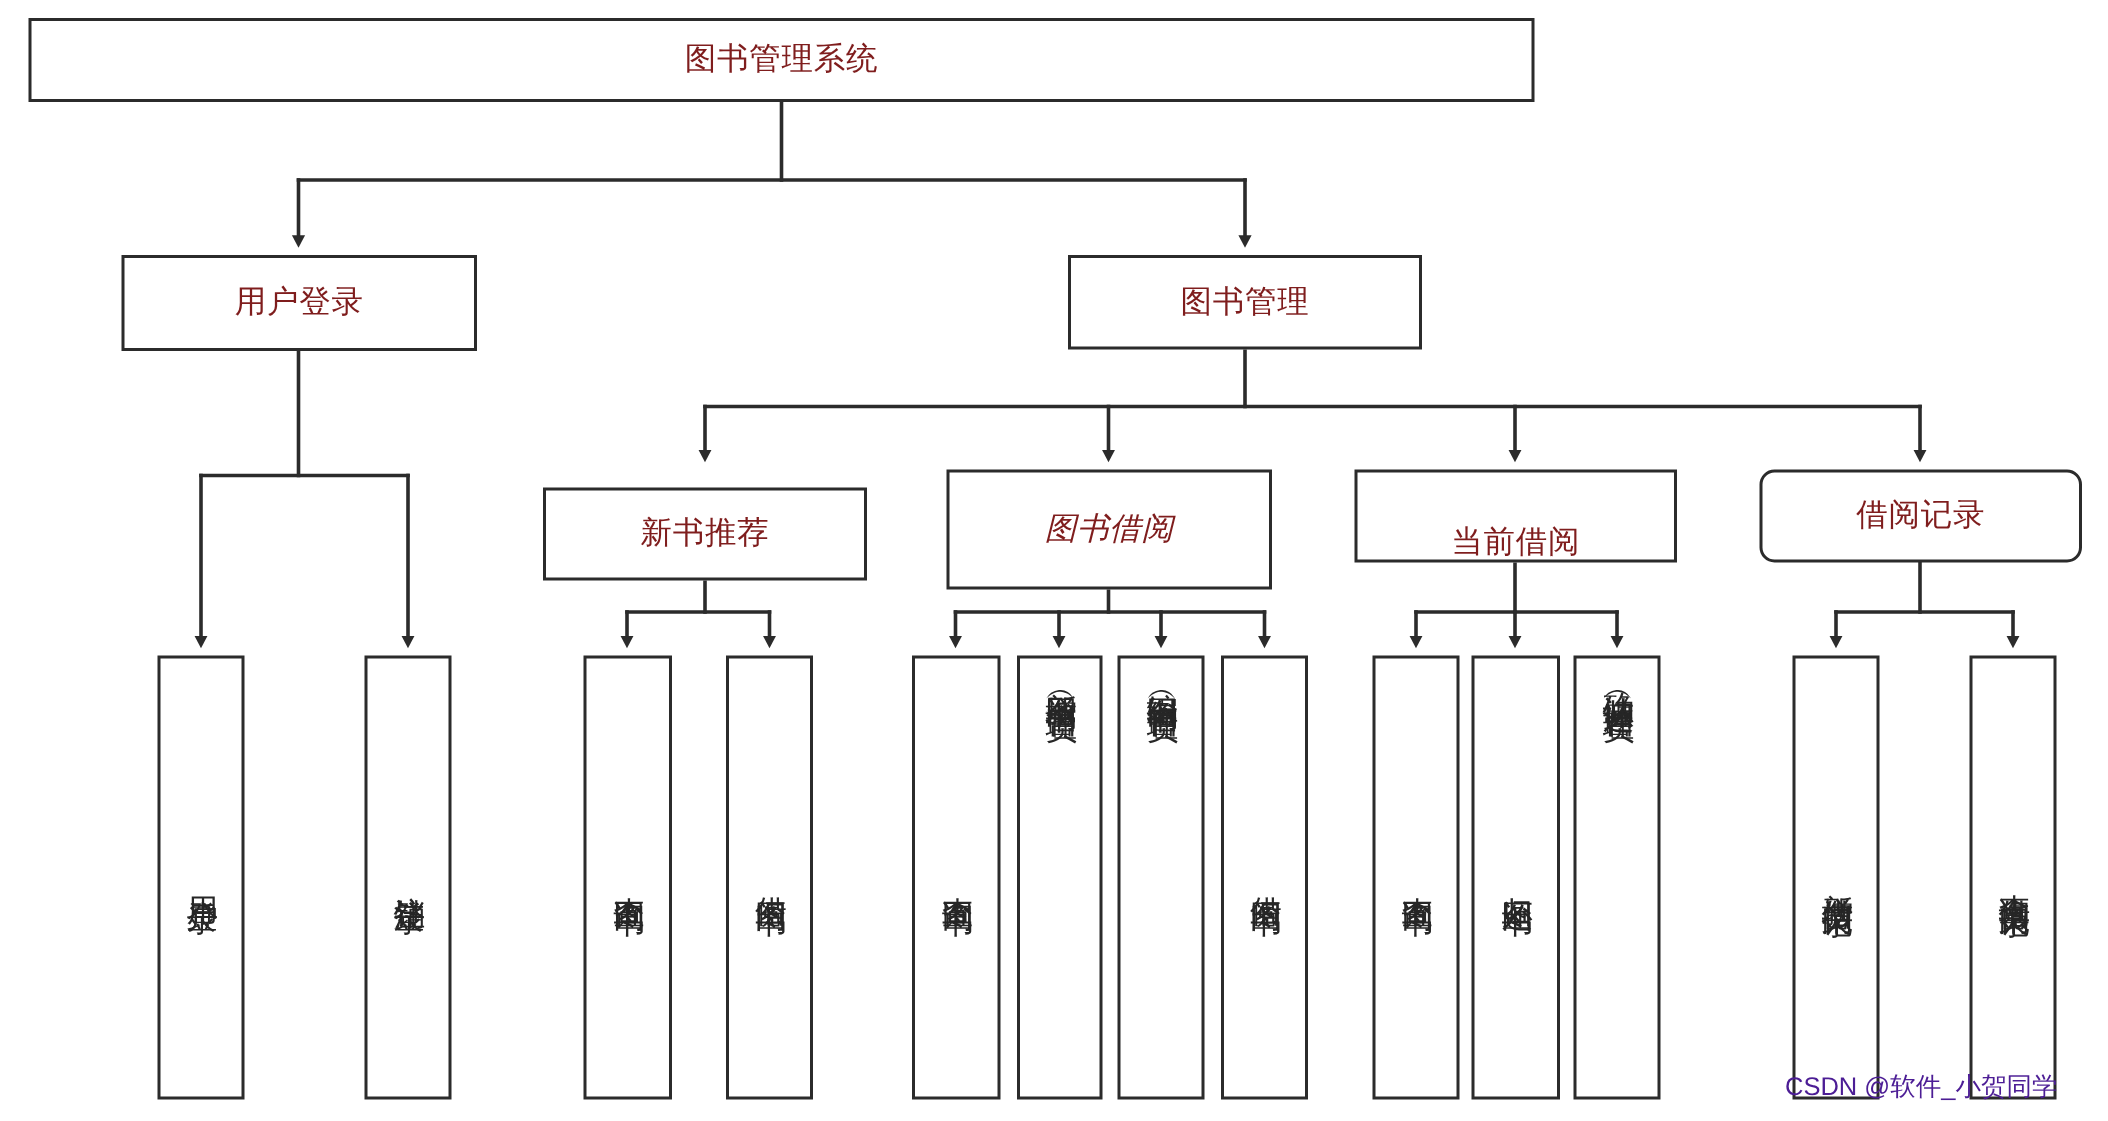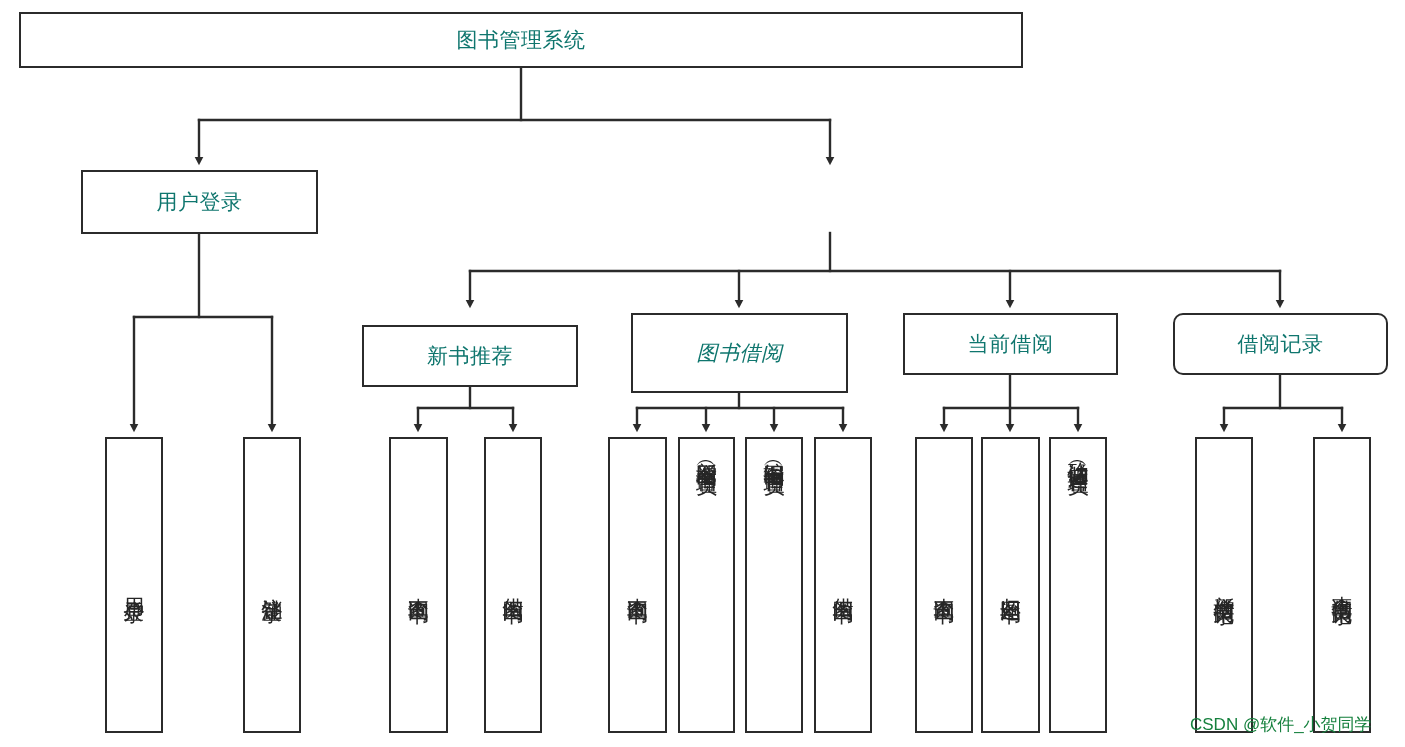--- a/index.html
+++ b/index.html
@@ -30,21 +30,21 @@
     position: absolute;
     box-sizing: border-box;
     background: #ffffff;
     border: 2px solid #2b2b2b;
     display: flex;
     align-items: center;
     justify-content: center;
   }
   .node-label-h {
     font-size: 21px;
-    color: #0f766e;
+    color: #7f1d1d;
     line-height: 1.1;
     letter-spacing: 0.5px;
     white-space: nowrap;
   }
   .node-label-v {
     font-size: 21px;
     color: #262626;
     writing-mode: vertical-rl;
     text-orientation: upright;
     letter-spacing: 2px;
@@ -59,21 +59,21 @@
   }
   .leaf-box.center-v {
     align-items: center;
     padding-top: 0;
   }
   #watermark {
     position: absolute;
     left: 1190px;
     top: 713px;
     font-size: 17px;
-    color: #15803d;
+    color: #4c1d95;
     white-space: nowrap;
     font-family: "Liberation Sans", "DejaVu Sans", sans-serif;
   }
 </style>
 </head>
 <body>
 
 <div id="diagram-root">
 
   <svg id="tree-svg" viewBox="0 0 1405 747">
@@ -126,28 +126,31 @@
     </g>
   </svg>
 
   <div class="node-box" style="left:19px; top:12px; width:1004px; height:56px;">
     <span class="node-label-h">图书管理系统</span>
   </div>
 
   <div class="node-box" style="left:81px; top:170px; width:237px; height:64px;">
     <span class="node-label-h">用户登录</span>
   </div>
+  <div class="node-box" style="left:712px; top:170px; width:236px; height:63px;">
+    <span class="node-label-h">图书管理</span>
+  </div>
 
   <div class="node-box" style="left:362px; top:325px; width:216px; height:62px;">
     <span class="node-label-h">新书推荐</span>
   </div>
   <div class="node-box" style="left:631px; top:313px; width:217px; height:80px;font-style:italic;">
     <span class="node-label-h">图书借阅</span>
   </div>
-  <div class="node-box" style="left:903px; top:313px; width:215px; height:62px;">
+  <div class="node-box" style="left:903px; top:313px; width:215px; height:62px;align-items:flex-end;">
     <span class="node-label-h">当前借阅</span>
   </div>
   <div class="node-box" style="left:1173px; top:313px; width:215px; height:62px;border-radius:10px;">
     <span class="node-label-h">借阅记录</span>
   </div>
 
   <div class="node-box leaf-box center-v" style="left:105px; top:437px; width:58px; height:296px;">
     <span class="node-label-v">用户登录</span>
   </div>
   <div class="node-box leaf-box center-v" style="left:243px; top:437px; width:58px; height:296px;">

